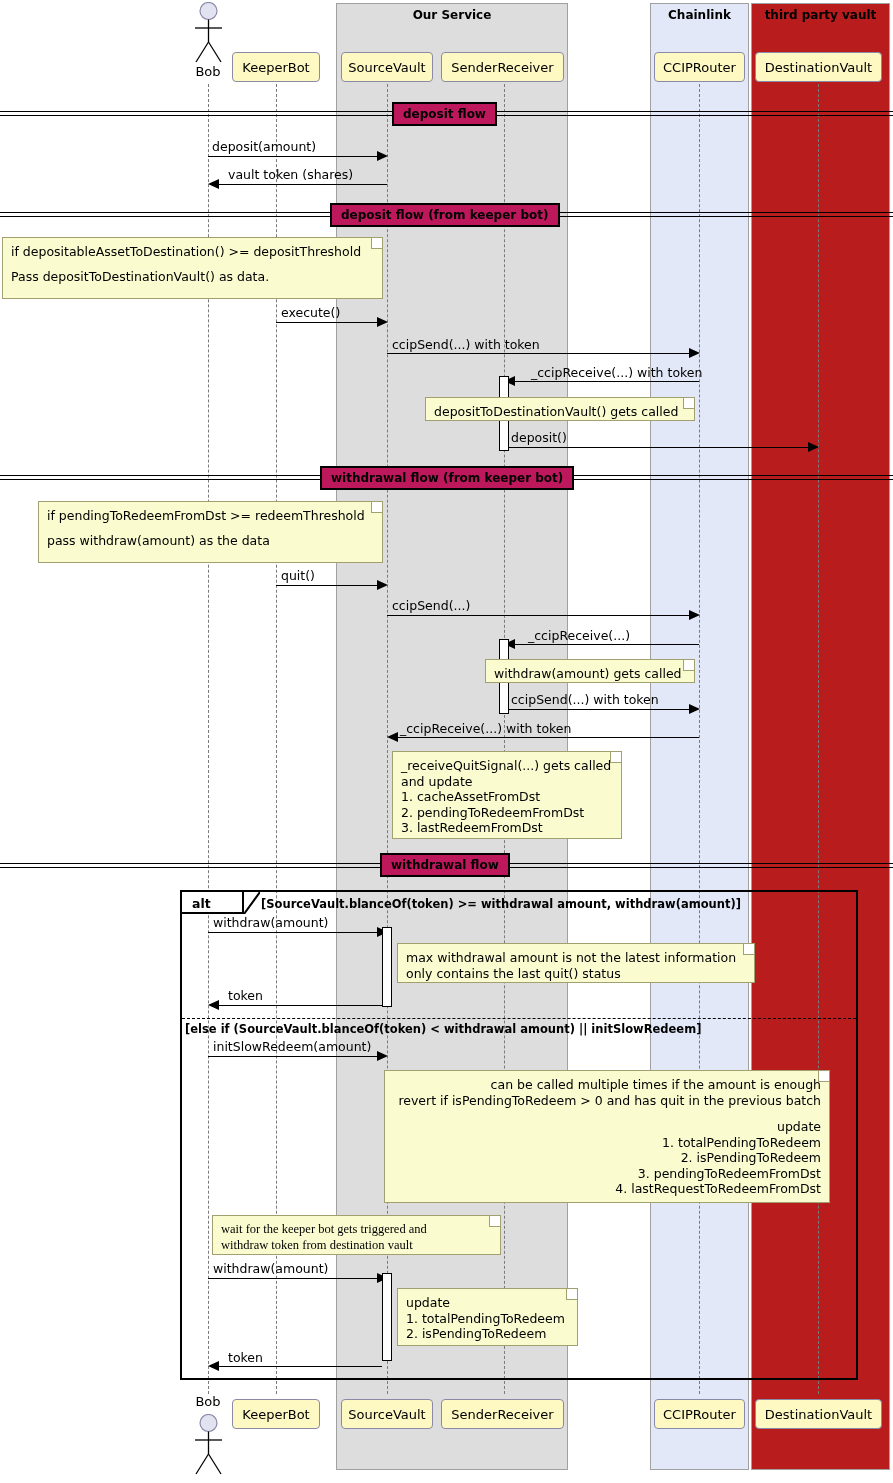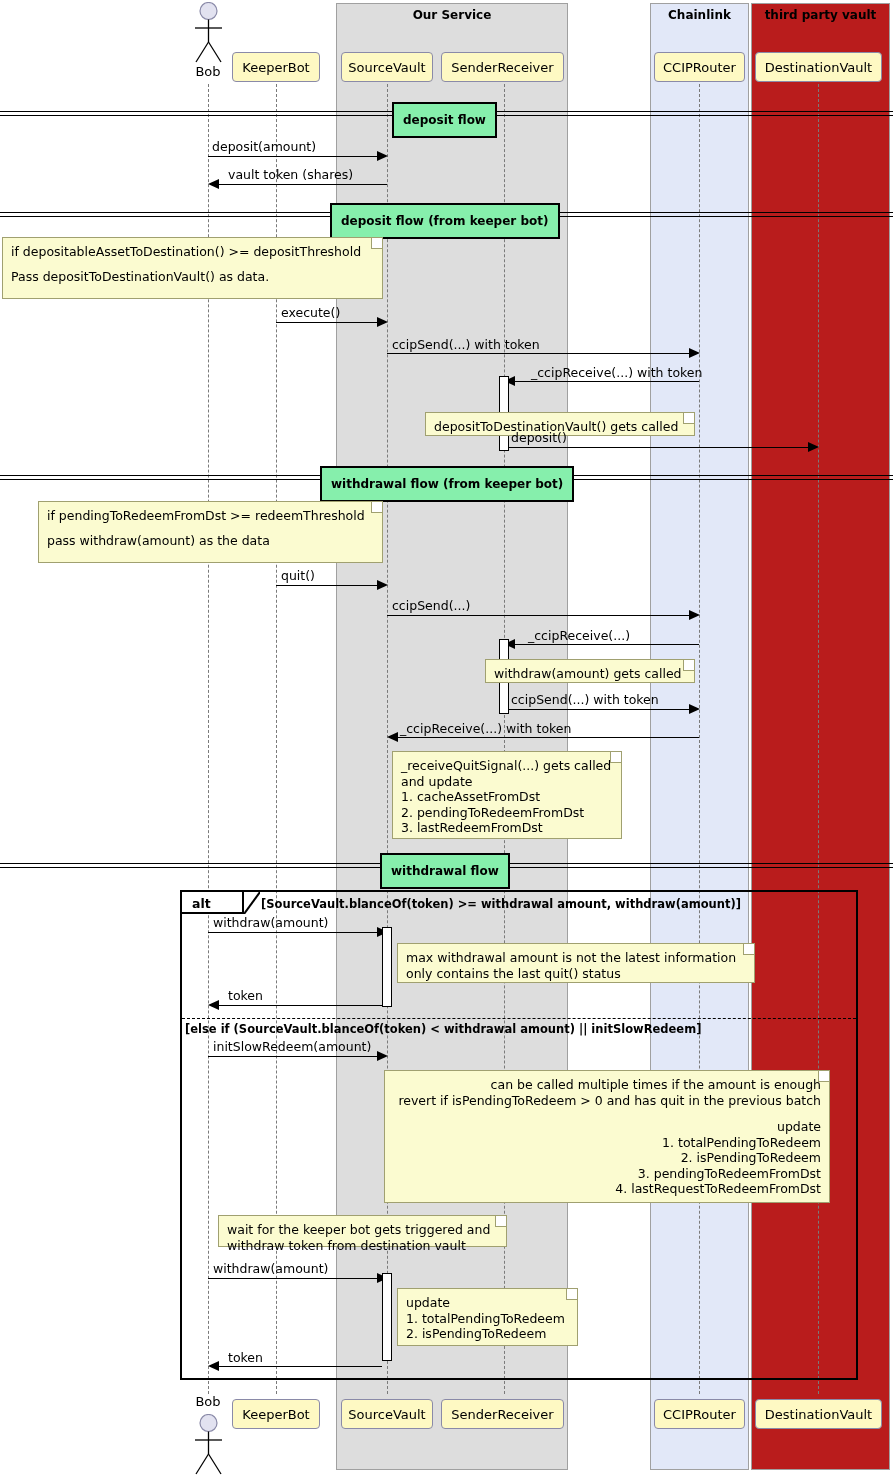--- a/index.html
+++ b/index.html
@@ -40,23 +40,23 @@
     box-sizing:border-box;
   }
 
   
   .divider-line{
     position:absolute;left:0;width:893px;height:5px;
     border-top:1px solid #000;border-bottom:1px solid #000;
     box-sizing:border-box;background:transparent;
   }
   .divider-label{
-    position:absolute;background:#86efac;border:2px solid #000;
+    position:absolute;background:#be185d;border:2px solid #000;
     font-size:12px;font-weight:bold;color:#000;
-    padding:9px 9px;white-space:nowrap;box-sizing:border-box;
+    padding:3px 9px;white-space:nowrap;box-sizing:border-box;
   }
 
   
   .msg{position:absolute;height:1px;background:#000;}
   .arrowhead{position:absolute;width:0;height:0;}
   .arrow-r{border-top:5px solid transparent;border-bottom:5px solid transparent;border-left:11px solid #000;}
   .arrow-l{border-top:5px solid transparent;border-bottom:5px solid transparent;border-right:11px solid #000;}
   .msg-label{
     position:absolute;font-size:12.5px;color:#000;white-space:nowrap;
   }
@@ -148,21 +148,21 @@
   <div class="msg-label" style="left:392px;top:337px;">ccipSend(...) with token</div>
   <div class="msg" style="left:387px;top:353px;width:304px;"></div>
   <div class="arrowhead arrow-r" style="left:689px;top:348px;"></div>
 
   <div class="msg-label" style="left:531px;top:365px;">_ccipReceive(...) with token</div>
   <div class="msg" style="left:513px;top:381px;width:186px;"></div>
   <div class="arrowhead arrow-l" style="left:504px;top:376px;"></div>
 
   <div class="activation" style="left:499px;top:376px;height:75px;"></div>
 
-  <div class="note" style="left:425px;top:397px;width:270px;height:24px;margin-top:15px;">
+  <div class="note" style="left:425px;top:397px;width:270px;height:24px;">
     <span class="fold"></span>
     <span class="note-line">depositToDestinationVault() gets called</span>
   </div>
 
   <div class="msg-label" style="left:511px;top:430px;">deposit()</div>
   <div class="msg" style="left:509px;top:447px;width:301px;"></div>
   <div class="arrowhead arrow-r" style="left:808px;top:442px;"></div>
 
   <div class="divider-line" style="top:475px;"></div>
   <div class="divider-label" style="left:320px;top:466px;">withdrawal flow (from keeper bot)</div>
@@ -252,21 +252,21 @@
     <span class="note-line">can be called multiple times if the amount is enough</span>
     <span class="note-line">revert if isPendingToRedeem &gt; 0 and has quit in the previous batch</span>
     <span class="note-line" style="height:11px;"></span>
     <span class="note-line">update</span>
     <span class="note-line">1. totalPendingToRedeem</span>
     <span class="note-line">2. isPendingToRedeem</span>
     <span class="note-line">3. pendingToRedeemFromDst</span>
     <span class="note-line">4. lastRequestToRedeemFromDst</span>
   </div>
 
-  <div class="note" style="left:218px;top:1215px;width:289px;height:32px;">
+  <div class="note" style="left:212px;top:1215px;width:289px;height:40px;font-family:Liberation Serif, serif;">
     <span class="fold"></span>
     <span class="note-line">wait for the keeper bot gets triggered and</span>
     <span class="note-line">withdraw token from destination vault</span>
   </div>
 
   <div class="msg-label" style="left:213px;top:1261px;">withdraw(amount)</div>
   <div class="msg" style="left:208px;top:1278px;width:171px;"></div>
   <div class="arrowhead arrow-r" style="left:377px;top:1273px;"></div>
 
   <div class="activation" style="left:382px;top:1273px;height:88px;"></div>

